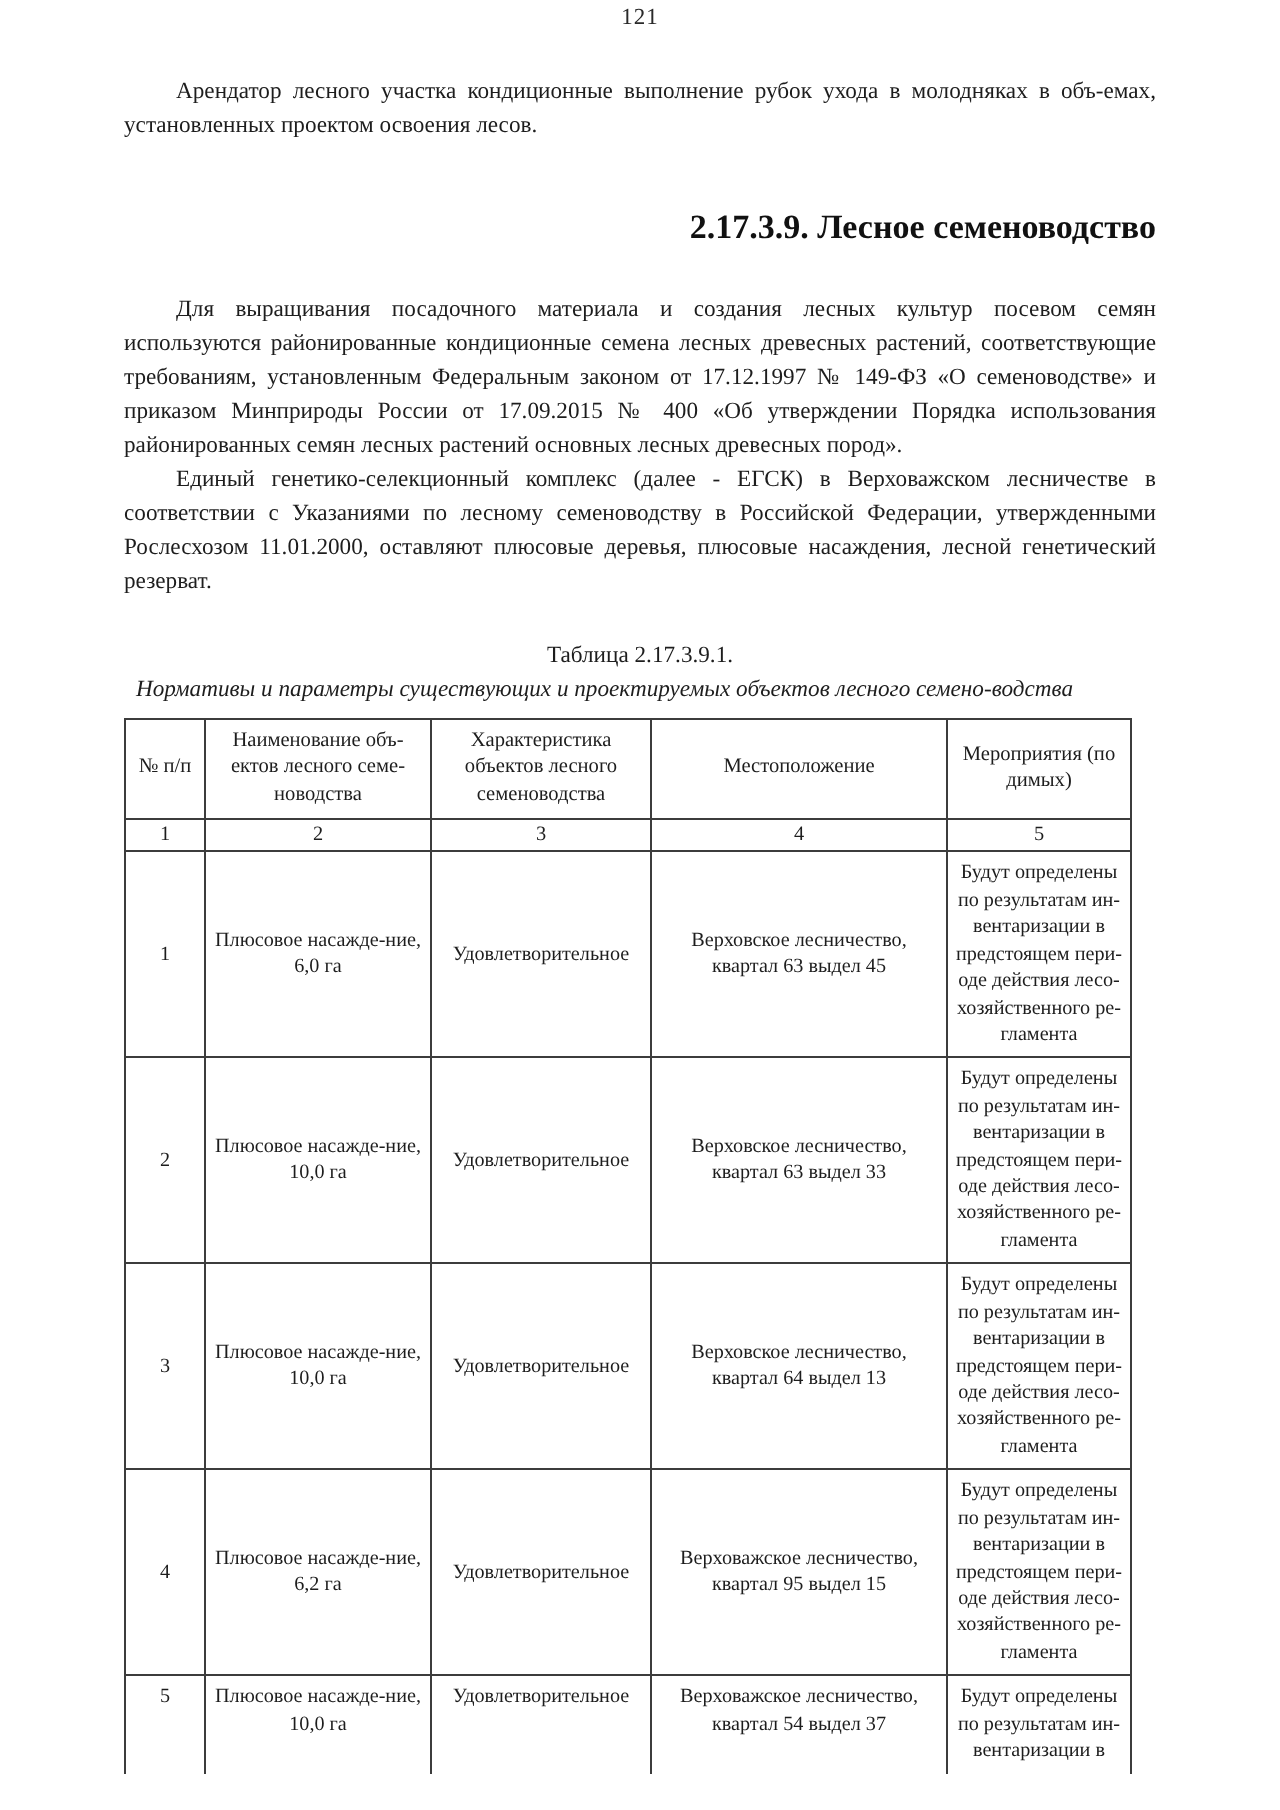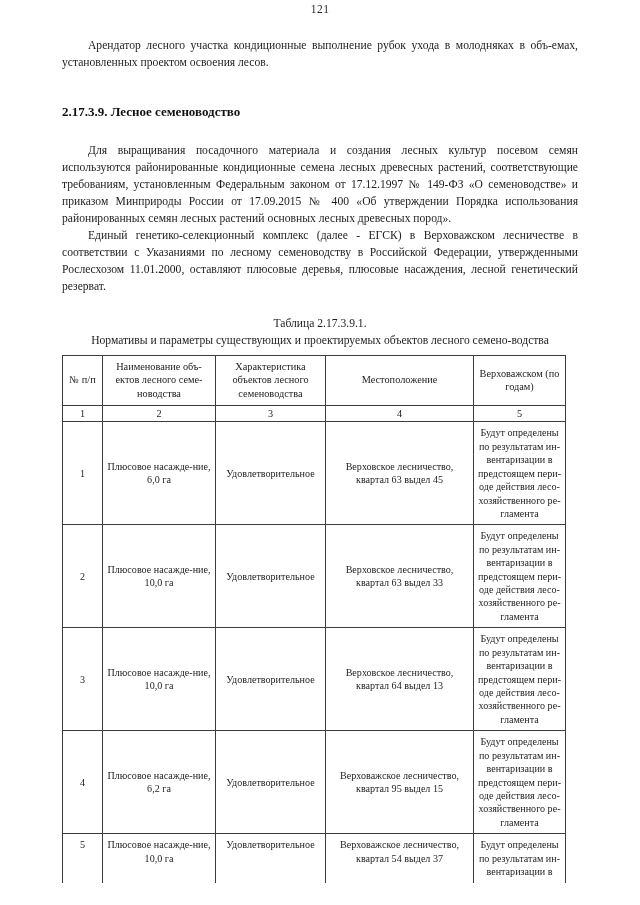--- a/index.html
+++ b/index.html
@@ -40,44 +40,44 @@
     text-justify: inter-word;
     color: #1d1d1d;
     hyphens: manual;
   }
   p.para.indent {
     text-indent: 26px;
   }
   .section-heading {
     margin-top: 33px;
     margin-bottom: 16px;
-    text-align: left;
+    text-align: right;
     font-weight: bold;
-    font-size: 13px;
+    font-size: 17px;
     color: #111;
   }
   .para-block-2 {
     margin-top: 22px;
   }
   .para-gap {
     margin-top: 0px;
   }
   .table-number {
     margin-top: 22px;
     text-align: center;
     font-size: 11.6px;
     color: #1d1d1d;
   }
   .table-title {
     margin-top: 3px;
-    text-align: center;
     font-size: 11.6px;
     line-height: 1.42;
     color: #1d1d1d;
     padding: 0 6px;
+    font-style: italic;
   }
   table.seed-table {
     margin-top: 5px;
     border-collapse: collapse;
     width: 503px;
     table-layout: fixed;
   }
   table.seed-table td,
   table.seed-table th {
     border: 1px solid #3c3c3c;
@@ -140,21 +140,21 @@
         <col class="c3">
         <col class="c4">
         <col class="c5">
     </colgroup>
     <thead>
       <tr>
         <th>№ п/п</th>
         <th>Наименование объ-ектов лесного семе-новодства</th>
         <th>Характеристика объектов лесного семеноводства</th>
         <th>Местоположение</th>
-        <th>Верховажском (по годам)</th>
+        <th>Мероприятия (по димых)</th>
       </tr>
       <tr class="num-row">
         <td>1</td>
         <td>2</td>
         <td>3</td>
         <td>4</td>
         <td>5</td>
       </tr>
     </thead>
     <tbody>

